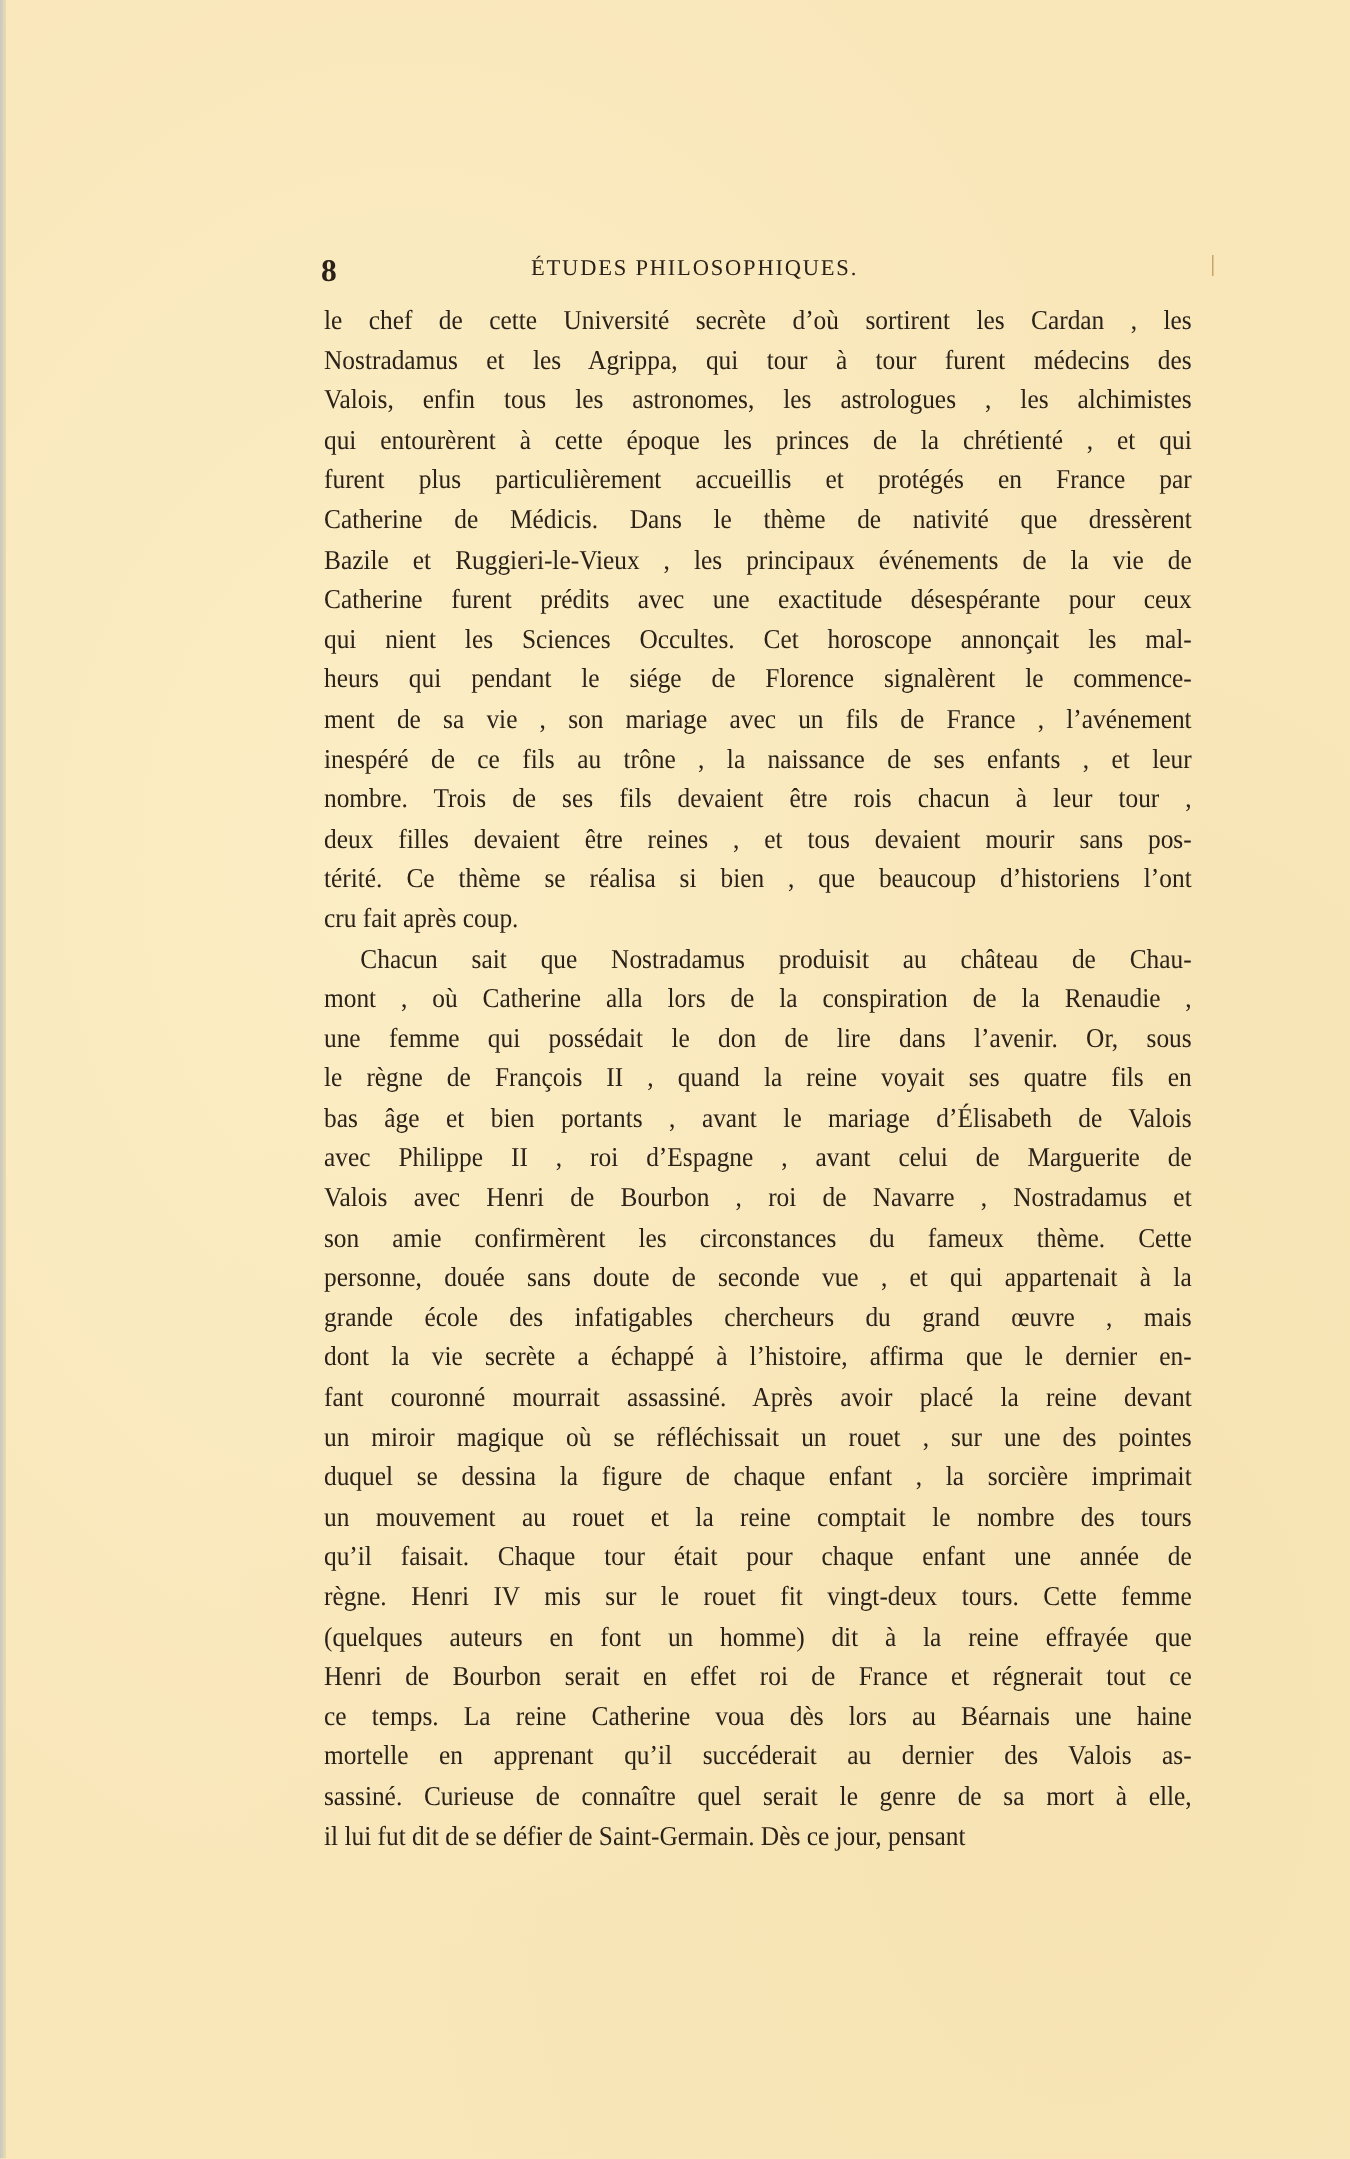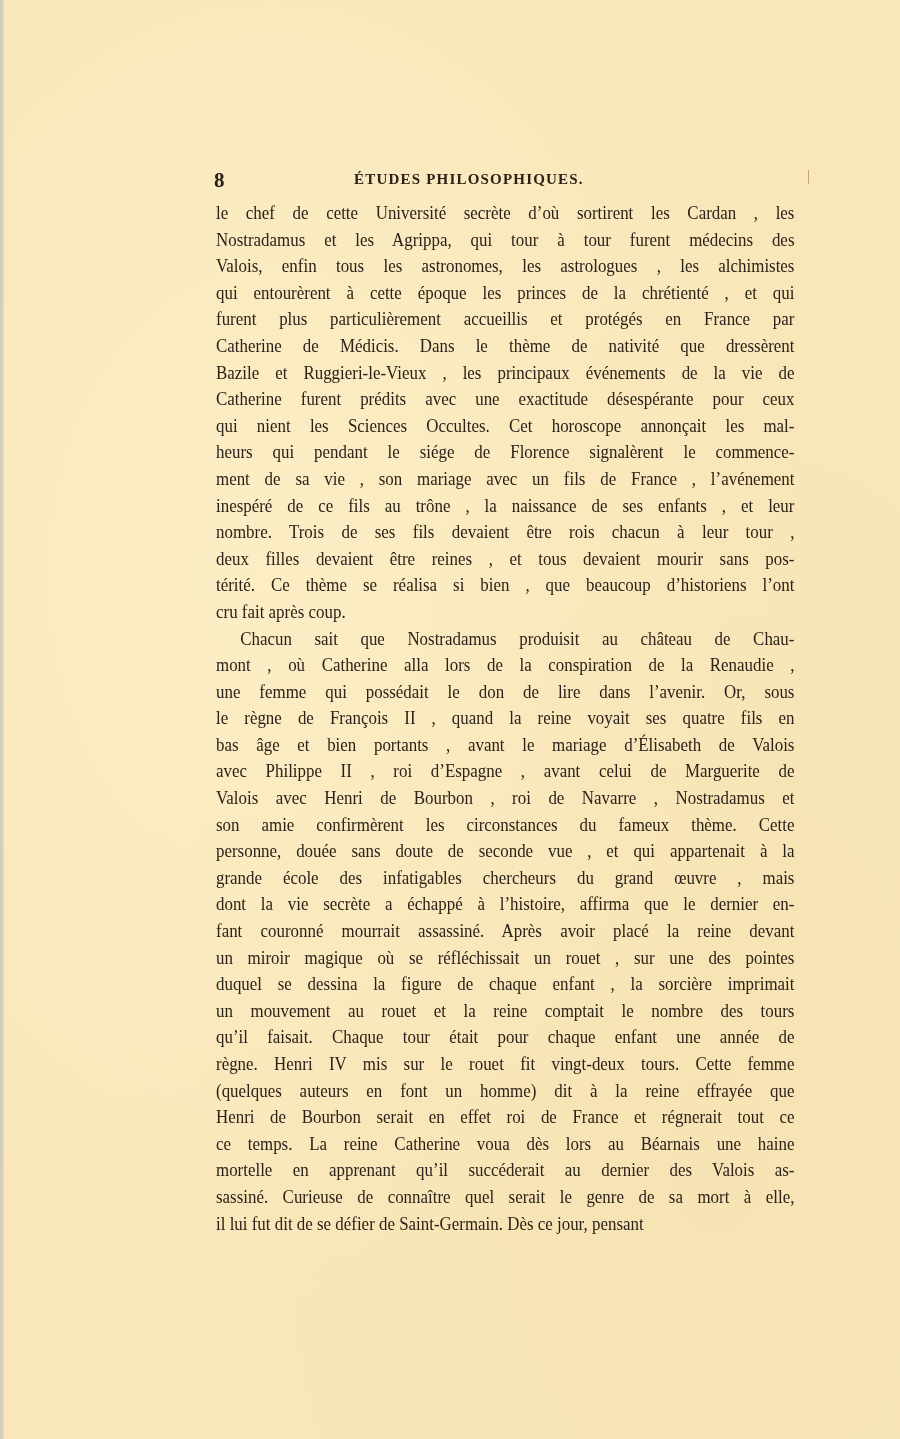--- a/index.html
+++ b/index.html
@@ -22,21 +22,21 @@
     .running-head {
       position: absolute; top: 168px; left: 214px; width: 578px; height: 26px;
       font-family: "Liberation Serif", serif; color: #2a2118;
     }
     .page-number {
       position: absolute; left: 0; top: 0;
       font-size: 21px; font-weight: bold;
     }
     .header-title {
       position: absolute; left: 140px; top: 3px;
-      font-size: 15px; font-weight: bold; letter-spacing: 1.2px;
+      font-size: 15px; font-weight: normal; letter-spacing: 1.2px;
     }
     .header-tick {
       position: absolute; left: 804px; top: 170px; width: 1px; height: 14px;
       background: #c9a46a;
     }
     .body-text {
       position: absolute; top: 200px; left: 216px; width: 578px;
       font-family: "Liberation Serif", serif;
       font-size: 18.2px; line-height: 26.6px; color: #2b2219;
       transform: scaleX(0.93); transform-origin: left top;

